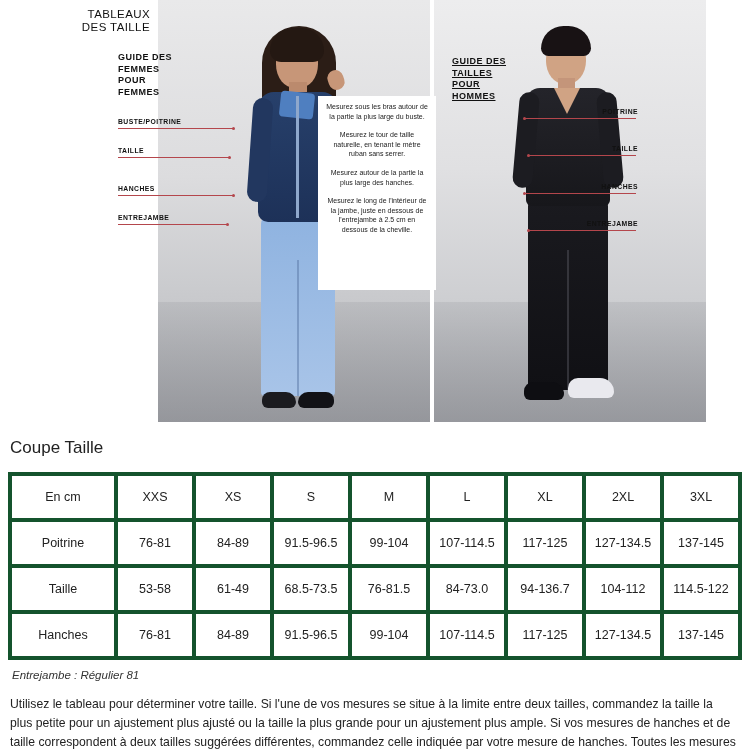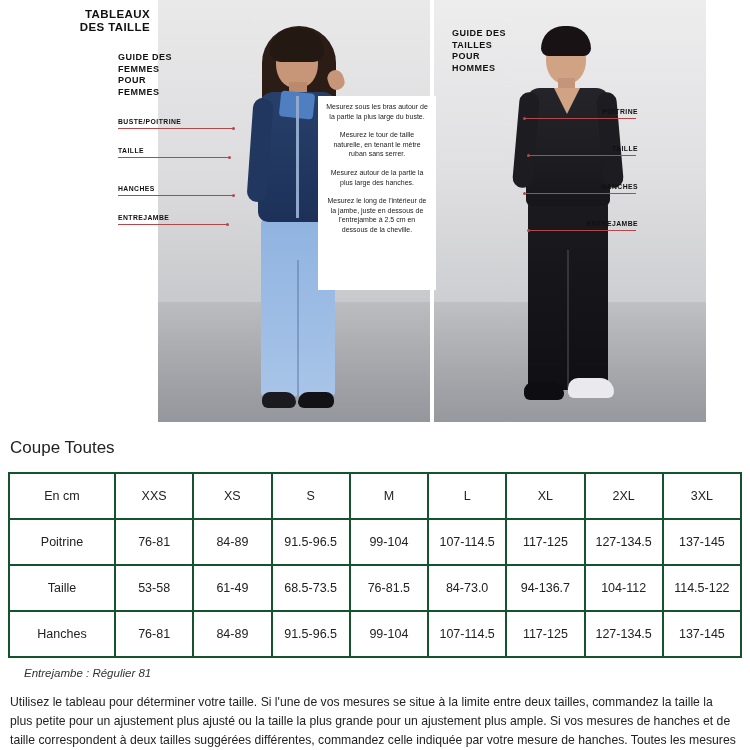--- a/index.html
+++ b/index.html
@@ -22,21 +22,21 @@
     overflow: hidden;
   }
 
   .hero-title {
     position: absolute;
     top: 8px;
     left: 70px;
     width: 80px;
     text-align: right;
     font-size: 11.5px;
-    font-weight: bold;
+    font-weight: normal;
     letter-spacing: 0.4px;
     line-height: 13px;
     color: #111;
   }
 
   .panel {
     position: absolute;
     top: 0;
     height: 422px;
     overflow: hidden;
@@ -142,21 +142,21 @@
   
   .guide-label {
     position: absolute;
     font-size: 9px;
     font-weight: bold;
     line-height: 11.5px;
     letter-spacing: 0.5px;
     color: #111;
   }
   .guide-women { left: 118px; top: 52px; width: 60px; }
-  .guide-men   { left: 452px; top: 28px; width: 70px; }
+  .guide-men   { left: 452px; top: 56px; width: 70px; text-decoration: underline; }
 
   .meas-label {
     position: absolute;
     font-size: 6.8px;
     font-weight: bold;
     letter-spacing: 0.45px;
     color: #111;
     white-space: nowrap;
   }
   .meas-label.right { text-align: right; }
@@ -201,35 +201,35 @@
     margin: 16px 0 14px 2px;
   }
 
   table.size-table {
     width: 734px;
     border-collapse: collapse;
     table-layout: fixed;
   }
   table.size-table th,
   table.size-table td {
-    border: 2px solid #14532d;
+    border: 4px solid #14532d;
     height: 46px;
     text-align: center;
     font-size: 12.5px;
     font-weight: normal;
     color: #222;
   }
   table.size-table th:first-child,
   table.size-table td:first-child { width: 106px; }
 
   .note-italic {
     font-size: 11.5px;
     font-style: italic;
     color: #333;
-    margin: 9px 0 0 16px;
+    margin: 9px 0 0 4px;
   }
   .paragraph {
     font-size: 12.2px;
     line-height: 19px;
     color: #222;
     margin: 14px 2px 0 2px;
     width: 728px;
   }
 </style>
 </head>
@@ -315,21 +315,21 @@
 
   <div class="instructions">
     <p>Mesurez sous les bras autour de la partie la plus large du buste.</p>
     <p>Mesurez le tour de taille naturelle, en tenant le mètre ruban sans serrer.</p>
     <p>Mesurez autour de la partie la plus large des hanches.</p>
     <p>Mesurez le long de l'intérieur de la jambe, juste en dessous de l'entrejambe à 2.5 cm en dessous de la cheville.</p>
   </div>
 </div>
 
 <div class="content">
-  <div class="section-title">Coupe Toutes</div>
+  <div class="section-title">Coupe Taille</div>
 
   <table class="size-table">
     <thead>
       <tr>
         <th>En cm</th>
         <th>XXS</th>
         <th>XS</th>
         <th>S</th>
         <th>M</th>
         <th>L</th>

